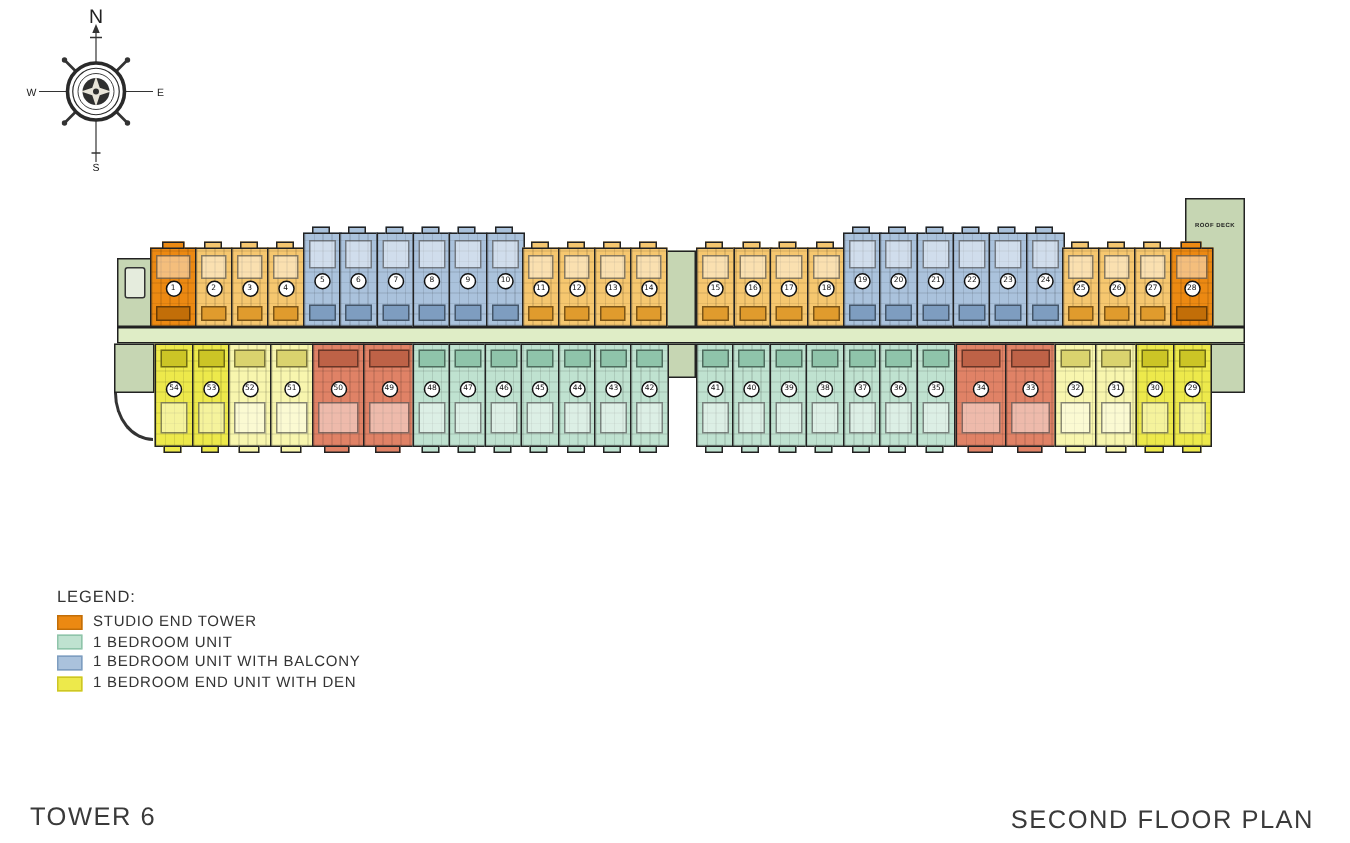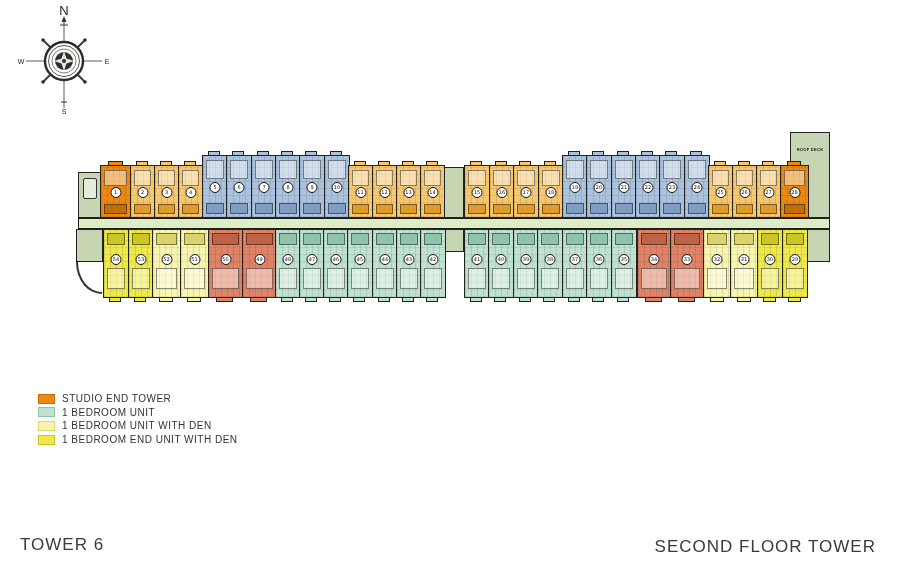--- a/index.html
+++ b/index.html
@@ -397,35 +397,36 @@
       </div>
       <div class="u" style="left: 782px; top: 229px; width: 26px; height: 69px; background-color: rgb(237, 233, 75);">
         <div class="" style="position: absolute; left: 5px; width: 13px; height: 5px; background-color: rgb(237, 233, 75); border: 1px solid rgb(34, 34, 34); box-sizing: border-box; bottom: -5px;"></div>
         <div class="detail" style="left: 3px; right: 3px; height: 12px; background-color: rgb(204, 197, 38); top: 3px;"></div>
         <div class="detail" style="left: 3px; right: 3px; height: 21px; background-color: rgba(255, 255, 255, 0.45); bottom: 8px;"></div>
         <div class="num" style="top: 36%;">29</div>
       </div>
     </div>
 
   <div class="legend">
+    <div class="legend-heading">LEGEND:</div>
     <div id="legend-items">
         <div class="lrow">
           <span class="swatch" style="background: rgb(236, 137, 18); border-color: rgb(194, 110, 8);"></span>
           <span class="llabel">STUDIO END TOWER</span>
         </div>
         <div class="lrow">
           <span class="swatch" style="background: rgb(191, 226, 208); border-color: rgb(143, 196, 170);"></span>
           <span class="llabel">1 BEDROOM UNIT</span>
         </div>
         <div class="lrow">
-          <span class="swatch" style="background: rgb(248, 246, 174); border-color: rgb(218, 211, 110);"></span>
-          <span class="llabel">1 BEDROOM UNIT WITH DEN</span>
+          <span class="swatch" style="background: rgb(170, 194, 220); border-color: rgb(126, 157, 192);"></span>
+          <span class="llabel">1 BEDROOM UNIT WITH BALCONY</span>
         </div>
         <div class="lrow">
           <span class="swatch" style="background: rgb(237, 233, 75); border-color: rgb(204, 197, 38);"></span>
           <span class="llabel">1 BEDROOM END UNIT WITH DEN</span>
         </div>
       </div>
   </div>
 
   <div class="title-left">TOWER 6</div>
-  <div class="title-right">SECOND FLOOR TOWER</div>
+  <div class="title-right">SECOND FLOOR PLAN</div>
 </div>
 
 </body></html>

